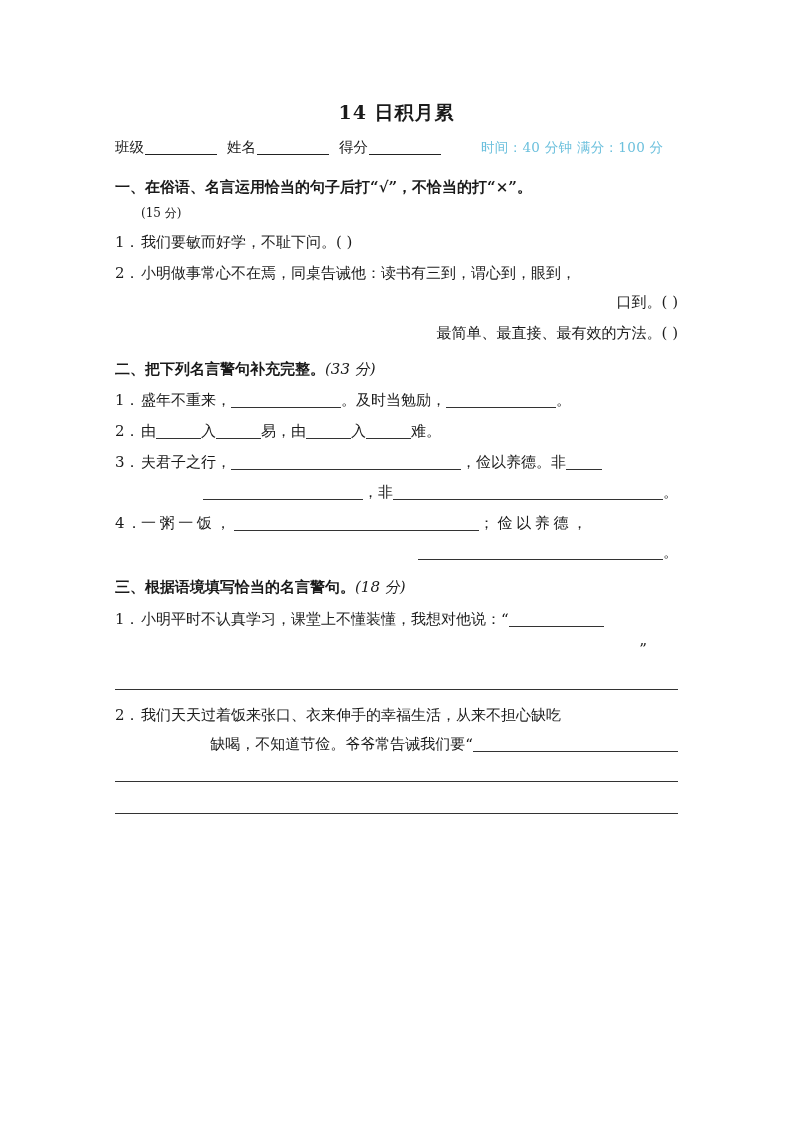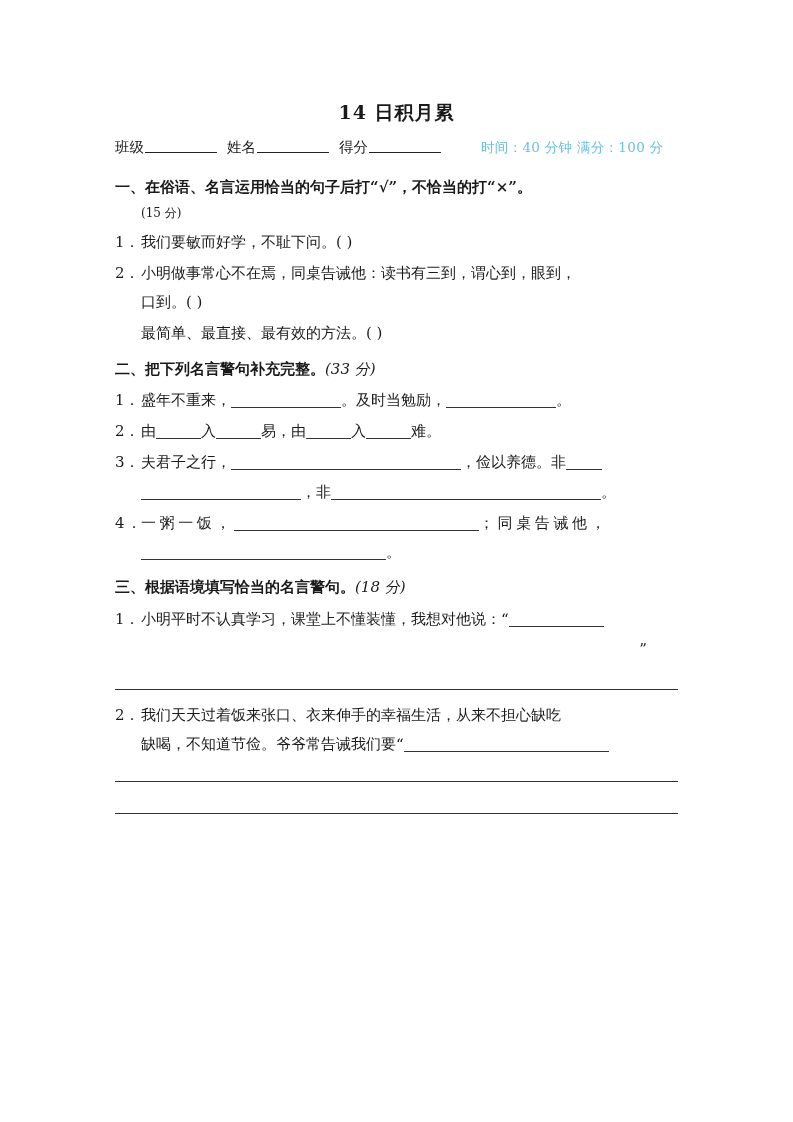--- a/index.html
+++ b/index.html
@@ -42,21 +42,21 @@
   
   .header-line {
     display: flex;
     align-items: baseline;
     font-size: 14.5px;
     margin-bottom: 16px;
     white-space: nowrap;
   }
   .hdr-field {
     display: inline-flex;
-    align-items: flex-start;
+    align-items: center;
   }
   .hdr-label { }
   .hdr-blank {
     display: inline-block;
     border-bottom: 1px solid #222;
     width: 72px;
     height: 14px;
     margin: 0 10px 0 1px;
   }
   .hdr-meta {
@@ -98,20 +98,21 @@
     display: inline-block;
     width: 26px;
   }
   .q-num.wide {
     letter-spacing: 2px;
   }
   .q-cont {
     padding-left: 26px;
     display: block;
     white-space: nowrap;
+    text-align: right;
   }
   .spaced {
     letter-spacing: 3.6px;
     text-align: right;
   }
 
   
   .blank {
     display: inline-block;
     border-bottom: 1px solid #333;
@@ -207,21 +208,21 @@
       <span class="q-line">
         <span class="q-num">3．</span><span>夫君子之行，</span><span class="blank w-230"></span><span>，俭以养德。非</span><span class="blank w-36"></span>
       </span>
       <span class="q-cont">
         <span class="blank w-160"></span><span>，非</span><span class="blank w-270"></span><span class="tail-dot">。</span>
       </span>
     </div>
 
     <div class="q">
       <span class="q-line">
-        <span class="q-num wide">4．</span><span class="spaced">一粥一饭，</span><span class="blank w-245"></span><span class="spaced">；同桌告诫他，</span>
+        <span class="q-num wide">4．</span><span class="spaced">一粥一饭，</span><span class="blank w-245"></span><span class="spaced">；俭以养德，</span>
       </span>
       <span class="q-cont">
         <span class="blank w-245"></span><span class="tail-dot">。</span>
       </span>
     </div>
 
     <div class="sec-head">
       <span>三、根据语境填写恰当的名言警句。</span><span class="pts">(18 分)</span>
     </div>
 

